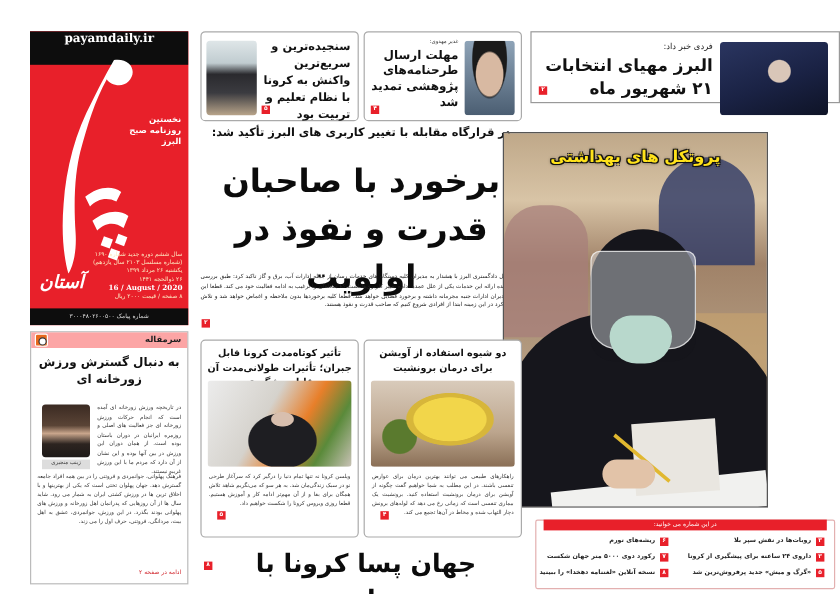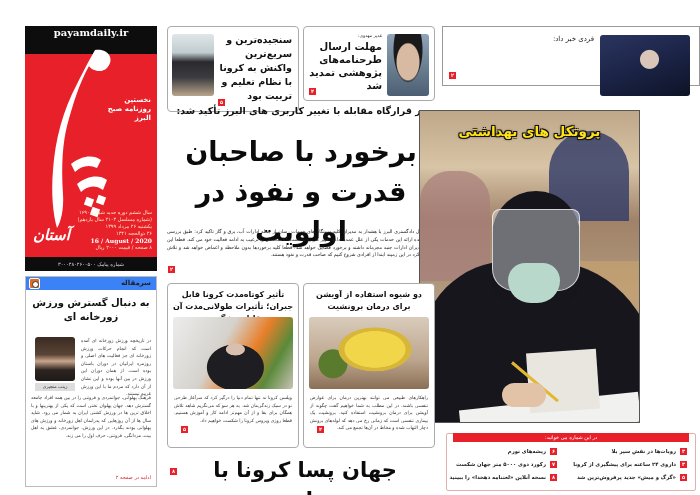--- a/index.html
+++ b/index.html
@@ -15,21 +15,21 @@
   .mast-logo { position: absolute; left: 12px; top: 18px; width: 78px; height: 188px; }
   .mast-tagline { position: absolute; right: 6px; top: 70px; width: 60px; color: #fff; font-size: 7px; line-height: 9px; text-align: right; font-weight: bold; }
   .mast-info { position: absolute; right: 5px; top: 183px; width: 90px; color: #fde8c0; font-size: 5px; line-height: 7px; text-align: right; }
   .mast-info .latin { font: bold 6px "DejaVu Serif", serif; color: #fff; direction: ltr; text-align: right; }
   .mast-astan { position: absolute; left: 8px; top: 200px; color: #fff; font: italic bold 15px "DejaVu Serif", serif; }
   .mast-bottom { position: absolute; left: 0; bottom: 0; width: 132px; height: 14px; background: #0d0d0d; color: #ddd;
                  font-size: 5px; line-height: 14px; text-align: center; }
 
   
   .editorial { left: 25px; top: 276px; width: 132px; height: 211px; border: 1px solid #bbb; background: #fff; }
-  .ed-bar { height: 13px; background: #3b82f6; position: relative; padding-left: 27px; }
+  .ed-bar { height: 13px; background: #fca5a5; position: relative; padding-left: 27px; }
   .ed-bar .ed-label { position: absolute; right: 5px; top: 0; font-size: 7px; line-height: 13px; font-weight: bold; color: #222; }
   .ed-bar .ed-icon { position: absolute; left: 3px; top: 1px; width: 11px; height: 11px; border-radius: 2px; background: #e86a1e; border: 1px solid #fff; }
   .ed-bar .ed-icon::after { content: ""; position: absolute; left: 2px; top: 2px; width: 5px; height: 5px; border-radius: 50%; background: #fff; border: 1px solid #333; }
   .ed-title { text-align: center; font-size: 10px; line-height: 14px; font-weight: bold; margin-top: 6px; color: #111; }
   .ed-photo { position: absolute; left: 9px; top: 60px; width: 40px; height: 44px; background: linear-gradient(180deg, #3a2a22 0%, #5a4436 40%, #c9a68c 55%, #2c2420 75%, #1e1a18 100%); border-radius: 3px; }
   .ed-photo-caption { position: absolute; left: 9px; top: 106px; width: 40px; height: 8px; background: #ddd; font-size: 4.5px; text-align: center; line-height: 8px; color: #333; }
   .ed-body { position: absolute; right: 5px; top: 60px; width: 70px; font-size: 4.6px; line-height: 7.6px; color: #333; text-align: justify; }
   .ed-body-full { position: absolute; right: 5px; left: 5px; top: 117px; font-size: 4.6px; line-height: 7.6px; color: #333; text-align: justify; }
   .ed-more { position: absolute; right: 5px; bottom: 6px; font-size: 5px; color: #d0242b; }
 
@@ -42,21 +42,21 @@
                 background: radial-gradient(circle at 55% 40%, #d9c6b8 0 9px, transparent 10px), linear-gradient(160deg, #2a3560 0%, #1a2244 55%, #0e1326 100%); }
   .top1-kicker { position: absolute; right: 105px; top: 8px; font-size: 7px; color: #222; }
   .top1-title { position: absolute; right: 105px; top: 19px; width: 150px; font-size: 14px; line-height: 19px; font-weight: bold; text-align: right; color: #111; }
 
   .top2 { left: 303px; top: 26px; width: 132px; height: 75px; }
   .top2-photo { position: absolute; right: 5px; top: 7px; width: 42px; height: 62px; border-radius: 3px;
                 background: radial-gradient(ellipse at 50% 45%, #d8b9a2 0 11px, transparent 12px), radial-gradient(ellipse at 50% 25%, #1a1a1a 0 14px, transparent 15px), linear-gradient(180deg, #8fa4b8, #4b5e72); }
   .top2-kicker { position: absolute; right: 52px; top: 6px; font-size: 4.5px; color: #333; }
   .top2-title { position: absolute; right: 52px; top: 13px; width: 74px; font-size: 10px; line-height: 13px; font-weight: bold; text-align: right; color: #111; }
 
-  .top3 { left: 167px; top: 26px; width: 132px; height: 86px; }
+  .top3 { left: 167px; top: 26px; width: 132px; height: 75px; }
   .top3-photo { position: absolute; left: 4px; top: 7px; width: 42px; height: 62px; border-radius: 3px;
                 background: linear-gradient(180deg, #dfe6e8 0%, #c0ccd0 30%, #2a2a2e 45%, #3b3b40 70%, #b8a48a 100%); }
   .top3-title { position: absolute; right: 6px; top: 6px; width: 80px; font-size: 9.5px; line-height: 14px; font-weight: bold; text-align: right; color: #111; }
 
   
   .main-kicker { left: 167px; top: 105px; width: 268px; text-align: center; font-size: 9.5px; font-weight: bold; color: #111; }
   .main-title { left: 167px; top: 132px; width: 268px; text-align: center; font-size: 27px; line-height: 40px; font-weight: 900; color: #0b0b0b; letter-spacing: -0.5px; }
   .main-lead { left: 167px; top: 228px; width: 268px; font-size: 4.8px; line-height: 7.8px; color: #222; text-align: justify; }
 
   
@@ -140,20 +140,21 @@
   <div class="ed-photo"></div>
   <div class="ed-photo-caption">زینب منجیری</div>
   <div class="ed-body">در تاریخچه ورزش زورخانه ای آمده است که انجام حرکات ورزش زورخانه ای جز فعالیت های اصلی و روزمره ایرانیان در دوران باستان بوده است. از همان دوران این ورزش در بین آنها بوده و این نشان از آن دارد که مردم ما با این ورزش غریبه نیستند.</div>
   <div class="ed-body-full">فرهنگ پهلوانی، جوانمردی و فروتنی را در بین همه افراد جامعه گسترش دهد. جهان پهلوان تختی است که یکی از بهترینها و با اخلاق ترین ها در ورزش کشتی ایران به شمار می رود. شاید سال ها از آن روزهایی که پدرانمان اهل زورخانه و ورزش های پهلوانی بودند بگذرد. در این ورزش، جوانمردی، عشق به اهل بیت، مردانگی، فروتنی، حرف اول را می زند.</div>
   <div class="ed-more">ادامه در صفحه ۲</div>
 </div>
 
 <div class="abs box top1">
   <div class="top1-photo"></div>
   <div class="top1-kicker">فردی خبر داد:</div>
+  <div class="top1-title">البرز مهیای انتخابات ۲۱ شهریور ماه</div>
   <div class="pgnum" style="left:6px; bottom:6px;">۲</div>
 </div>
 
 <div class="abs box top2">
   <div class="top2-photo"></div>
   <div class="top2-kicker">غدیر مهدوی:</div>
   <div class="top2-title">مهلت ارسال طرحنامه‌های پژوهشی تمدید شد</div>
   <div class="pgnum" style="left:5px; bottom:5px;">۴</div>
 </div>
 

